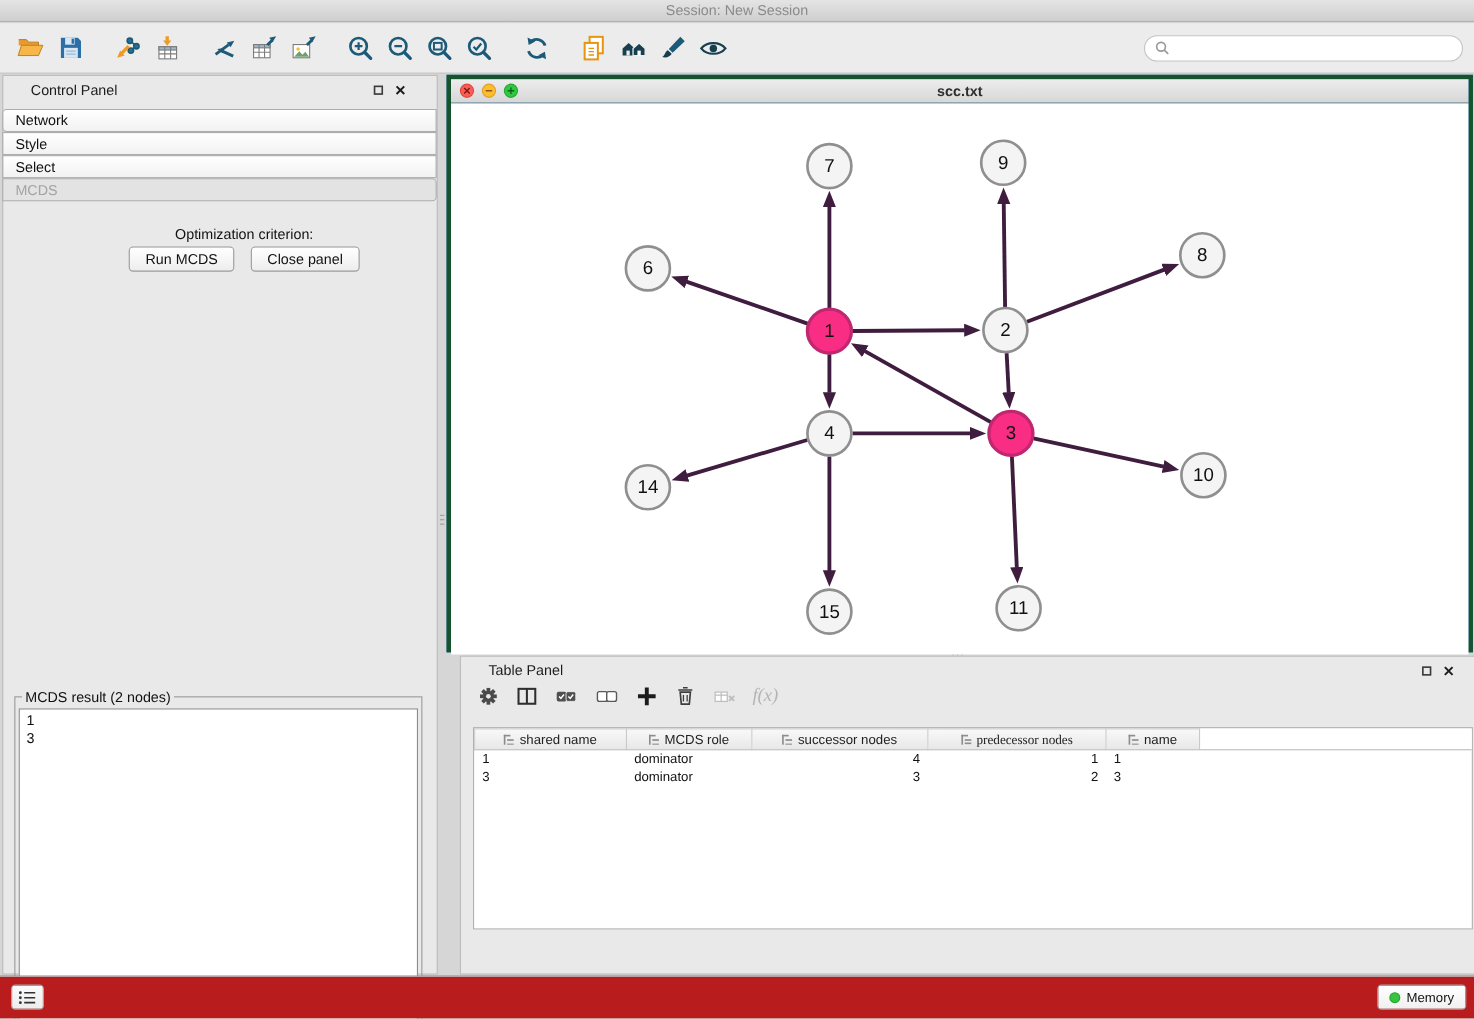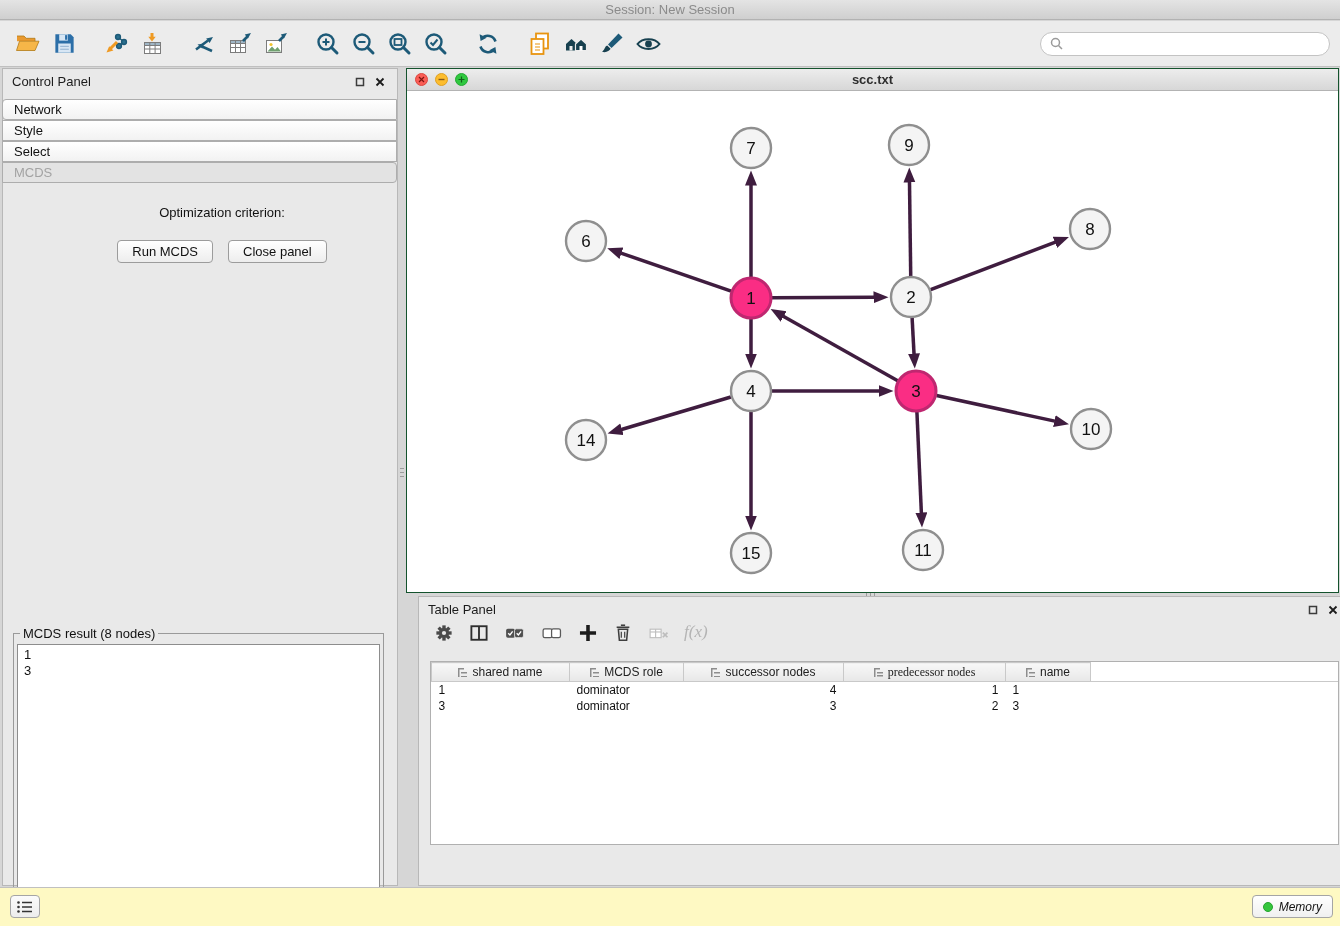--- a/index.html
+++ b/index.html
@@ -10,45 +10,45 @@
   
   .titlebar{position:absolute;top:0;left:0;right:0;height:20px;background:linear-gradient(#e4e4e4,#cfcfcf);border-bottom:1px solid #b2b2b2;text-align:center;font-size:13px;line-height:20px;color:#8b8b8b;}
   .toolbar{position:absolute;top:21px;left:0;right:0;height:46px;background:#ececec;border-bottom:1px solid #c0c0c0;display:flex;align-items:center;padding:0 10px;}
   .tb-btn{width:36px;height:38px;display:flex;align-items:center;justify-content:center;border-radius:4px;cursor:pointer;flex:0 0 auto;}
   .tb-sep{width:16px;flex:0 0 auto;}
   .search-box{margin-left:auto;width:290px;height:24px;background:#fff;border:1px solid #c3c3c3;border-radius:12px;display:flex;align-items:center;padding:0 9px;gap:5px;}
   .search-box input{border:none;outline:none;flex:1;font-size:13px;background:transparent;font-family:"Liberation Sans",sans-serif;}
 
   
   .panel{position:absolute;background:#e9e9e9;border:1px solid #b8b8b8;}
-  .panel-head{height:25px;display:flex;align-items:center;padding:0 9px;font-size:13px;color:#1c1c1c;}
+  .panel-head{height:25px;display:flex;align-items:center;padding:0 25px;font-size:13px;color:#1c1c1c;}
   .win-ic{display:flex;align-items:center;justify-content:center;width:16px;height:16px;cursor:pointer;}
   .head-btns{margin-left:auto;display:flex;gap:4px;}
 
   
   .control-panel{left:2px;top:68px;width:396px;height:818px;}
   .tabs-row{display:flex;justify-content:center;padding:5px 0 6px;flex-direction:column;}
   .tab-btn{border:1px solid #adadad;background:linear-gradient(#ffffff,#f2f2f2);font-size:13px;padding:2px 11px;margin-left:-1px;color:#111;cursor:pointer;}
   .tab-btn:first-child{border-radius:4px 0 0 4px;}
   .tab-btn:last-child{border-radius:0 4px 4px 0;}
   .tab-btn.active{background:#e3e3e3;color:#a3a3a3;}
   .cp-body{position:relative;height:calc(100% - 60px);padding-left:44px;}
   .opt-label{text-align:center;margin-top:16px;font-size:13px;color:#111;}
   .dropdown{margin:9px auto 0;width:310px;height:23px;background:#fff;border:1px solid #ababab;border-radius:4px;display:flex;align-items:center;font-size:13px;padding:0 4px 0 8px;cursor:pointer;}
   .dd-arrows{margin-left:auto;display:flex;flex-direction:column;gap:2px;align-items:center;padding:0 3px;}
   .dd-arrows .up{width:0;height:0;border-left:4px solid transparent;border-right:4px solid transparent;border-bottom:5px solid #5c5c5c;}
   .dd-arrows .dn{width:0;height:0;border-left:4px solid transparent;border-right:4px solid transparent;border-top:5px solid #5c5c5c;}
-  .btn-row{display:flex;justify-content:center;gap:15px;margin-top:20px;}
+  .btn-row{display:flex;justify-content:center;gap:15px;margin-top:4px;}
   .std-btn{height:23px;border:1px solid #9c9c9c;background:linear-gradient(#ffffff,#ededed);border-radius:4px;font-size:13px;padding:0 14px;color:#111;cursor:pointer;font-family:"Liberation Sans",sans-serif;}
   .result-box{position:absolute;left:10px;right:13px;top:421px;bottom:5px;border:1px solid #9a9a9a;padding:3px;}
   .result-box legend{font-size:13px;padding:0 3px;margin-left:3px;color:#111;}
   .result-inner{width:100%;height:100%;background:#fff;border:1px solid #8d8d8d;font-size:13px;padding:2px 6px;overflow:auto;color:#111;line-height:16px;}
 
   
-  .network-window{position:absolute;left:406px;top:68px;width:933px;height:525px;border:1px solid #14532d;background:#0369a1;}
+  .network-window{position:absolute;left:406px;top:68px;width:933px;height:525px;border:4px solid #14532d;background:#0369a1;}
   .nw-titlebar{height:22px;background:linear-gradient(#ededed,#d7d7d7);border-bottom:1px solid #b3b3b3;position:relative;display:flex;align-items:center;justify-content:center;font-size:13px;font-weight:bold;color:#2e2e2e;}
   .traffic{position:absolute;left:8px;top:4px;display:flex;gap:7px;}
   .tl{width:13px;height:13px;border-radius:50%;display:flex;align-items:center;justify-content:center;cursor:pointer;}
   .tl.red{background:#fa5d55;border:1px solid #dd4740;}
   .tl.yellow{background:#fdbd2e;border:1px solid #dfa023;}
   .tl.green{background:#2fc83f;border:1px solid #25a834;}
   .nw-content{position:relative;width:100%;height:501px;background:#fff;}
 
   
   .table-panel{left:418px;top:596px;width:933px;height:290px;}
@@ -61,21 +61,21 @@
   th.filler{background:#fff;border:none;border-bottom:1px solid #c9c9c9;}
   td{height:16px;padding:0 7px;font-size:12px;color:#111;white-space:nowrap;overflow:hidden;}
   .th-ic{display:inline-block;width:9px;height:9px;margin-right:5px;vertical-align:-1px;background:
     linear-gradient(#8d8d8d,#8d8d8d) 0 0/6px 1.5px,
     linear-gradient(#8d8d8d,#8d8d8d) 0 0/1.5px 9px,
     linear-gradient(#8d8d8d,#8d8d8d) 3px 4px/6px 1.5px,
     linear-gradient(#8d8d8d,#8d8d8d) 3px 7.5px/6px 1.5px;background-repeat:no-repeat;}
   .tp-tabs{position:absolute;bottom:9px;left:0;right:0;display:flex;justify-content:center;}
 
   
-  .statusbar{position:absolute;left:0;right:0;bottom:0;height:39px;background:#fef9c3;border-top:1px solid #c0c0c0;font-style:italic;}
+  .statusbar{position:absolute;left:0;right:0;bottom:0;height:39px;background:#b91c1c;border-top:1px solid #c0c0c0;}
   .list-btn{position:absolute;left:10px;bottom:8px;width:30px;height:23px;border:1px solid #a5a5a5;border-radius:4px;background:linear-gradient(#fbfbfb,#ededed);display:flex;align-items:center;justify-content:center;cursor:pointer;}
   .memory-btn{position:absolute;right:7px;bottom:8px;height:23px;border:1px solid #a5a5a5;border-radius:4px;background:linear-gradient(#ffffff,#f0f0f0);display:flex;align-items:center;gap:6px;padding:0 10px;font-size:12px;color:#111;cursor:pointer;}
   .mem-dot{width:10px;height:10px;border-radius:50%;background:#35c63d;border:1px solid #27a32f;}
 
   
   .v-gutter{position:absolute;left:399px;top:68px;width:6px;height:518px;}
   .v-gutter .grip{position:absolute;top:398px;left:1px;width:4px;height:14px;background:
     linear-gradient(#9c9c9c,#9c9c9c) 0 2px/4px 1px,
     linear-gradient(#9c9c9c,#9c9c9c) 0 6px/4px 1px,
     linear-gradient(#9c9c9c,#9c9c9c) 0 10px/4px 1px;background-repeat:no-repeat;}
@@ -274,21 +274,21 @@
       <div class="tab-btn">Select</div>
       <div class="tab-btn active">MCDS</div>
     </div>
   <div class="cp-body">
     <div class="opt-label">Optimization criterion:</div>
     <div class="btn-row">
       <button class="std-btn">Run MCDS</button>
       <button class="std-btn">Close panel</button>
     </div>
     <fieldset class="result-box">
-      <legend>MCDS result (8 nodes)</legend>
+      <legend>MCDS result (2 nodes)</legend>
       <div class="result-inner" id="result-lines">
           <div>1</div>
           <div>3</div>
         </div>
     </fieldset>
   </div>
 </div>
 
 <div class="v-gutter">
     <span class="grip"></span>

